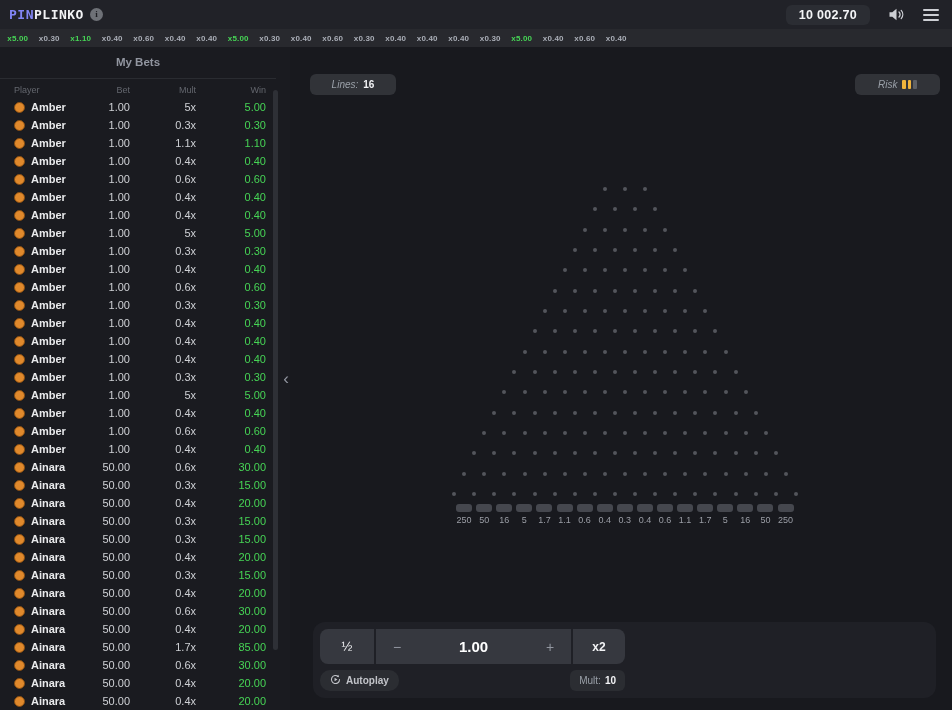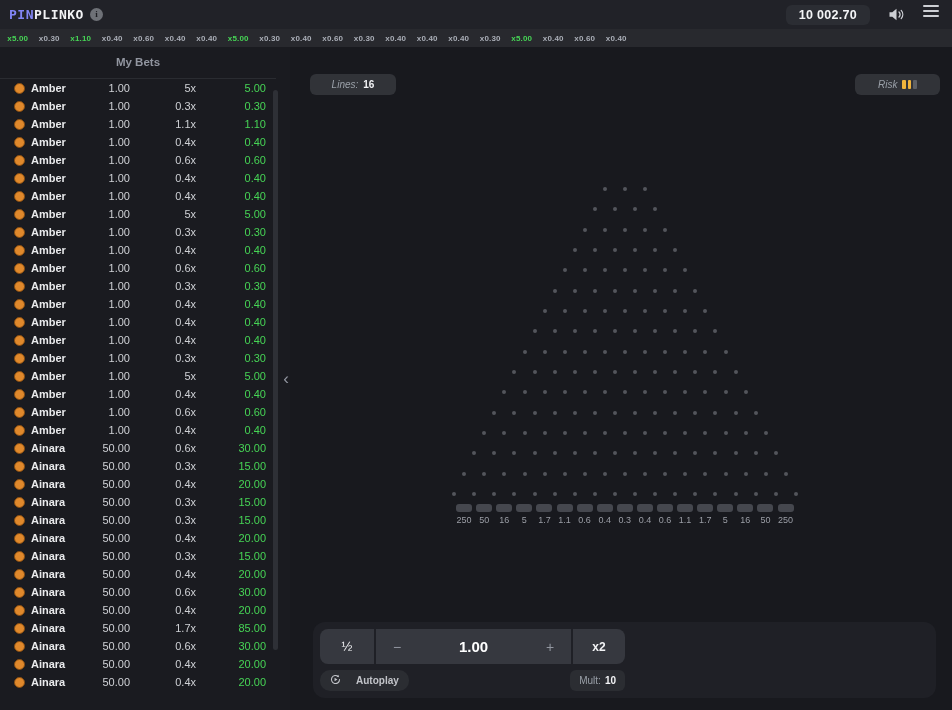--- a/index.html
+++ b/index.html
@@ -19,21 +19,21 @@
   }
   .logo { display:flex; align-items:center; gap:6px; }
   .logo-text { font-family:"DejaVu Sans Mono", monospace; font-weight:bold; font-size:13px; letter-spacing:.5px; }
   .logo-pin { color:#8285f5; }
   .logo-plinko { color:#f2f3f5; }
   .info-icon {
     width:13px; height:13px; border-radius:50%; background:#6e7177;
     color:#1d1e23; font-size:9px; font-weight:bold; line-height:13px; text-align:center;
     font-family:"Liberation Serif", serif;
   }
-  .topbar-right { margin-left:auto; display:flex; gap:18px; padding-right:4px; }
+  .topbar-right { margin-left:auto; display:flex; align-items:center; gap:18px; padding-right:4px; }
   .balance-pill {
     background:#2b2d33; border-radius:6px; padding:3px 13px;
     font-size:12.5px; font-weight:bold; color:#f4f5f7; letter-spacing:.3px;
   }
   .sound-icon { display:flex; align-items:center; }
   .hamburger-icon { display:flex; flex-direction:column; gap:3px; cursor:pointer; }
   .hamburger-icon i { display:block; width:16px; height:2px; background:#cdcfd4; border-radius:1px; }
 
   
   .strip {
@@ -128,21 +128,21 @@
     display:flex; align-items:center; justify-content:center; cursor:pointer; color:#f2f3f5;
   }
   .seg-half { width:56px; border-right:2px solid #1f2026; font-size:13px; }
   .seg-mid { flex:1; display:flex; align-items:center; padding:0 14px; }
   .step-btn { color:#9296a0; font-size:14px; cursor:pointer; width:14px; text-align:center; }
   .amount-value { flex:1; text-align:center; font-size:15px; font-weight:bold; color:#ffffff; }
   .seg-x2 { width:54px; border-left:2px solid #1f2026; font-size:12px; font-weight:bold; }
   .controls-row2 { margin-top:6px; display:flex; justify-content:space-between; align-items:center; }
   .autoplay-pill {
     height:21px; background:#2b2d32; border-radius:10px; padding:0 10px;
-    display:flex; align-items:center; gap:15px; cursor:pointer;
+    display:flex; align-items:center; gap:5px; cursor:pointer;
     font-size:10px; color:#c2c4c9; font-weight:bold;
   }
   .balls-pill {
     height:21px; background:#2b2d32; border-radius:6px; padding:0 9px;
     display:flex; align-items:center; gap:4px; font-size:10px;
   }
   .balls-pill .dim-label { color:#9aa0a8; }
   .balls-pill .val { color:#f2f3f5; font-weight:bold; }
   .bet-button {
     flex:1; margin-left:8px; border-radius:14px; cursor:pointer;
@@ -217,20 +217,26 @@
     <span class="chip" data-tone="dim">x0.40</span>
 
     <span class="chip" data-tone="dim">x0.60</span>
 
     <span class="chip" data-tone="dim">x0.40</span>
   </div>
 
 <div class="sidebar">
   <div class="tabs">
     <div class="tab">My Bets</div>
+  </div>
+  <div class="thead">
+    <span>Player</span>
+    <span>Bet</span>
+    <span>Mult</span>
+    <span>Win</span>
   </div>
   <div class="tbody">
 
       <div class="trow">
         <span class="tc player">
           <span class="avatar"></span>
           <span>Amber</span>
         </span>
         <span class="tc bet">1.00</span>
         <span class="tc mult">5x</span>

